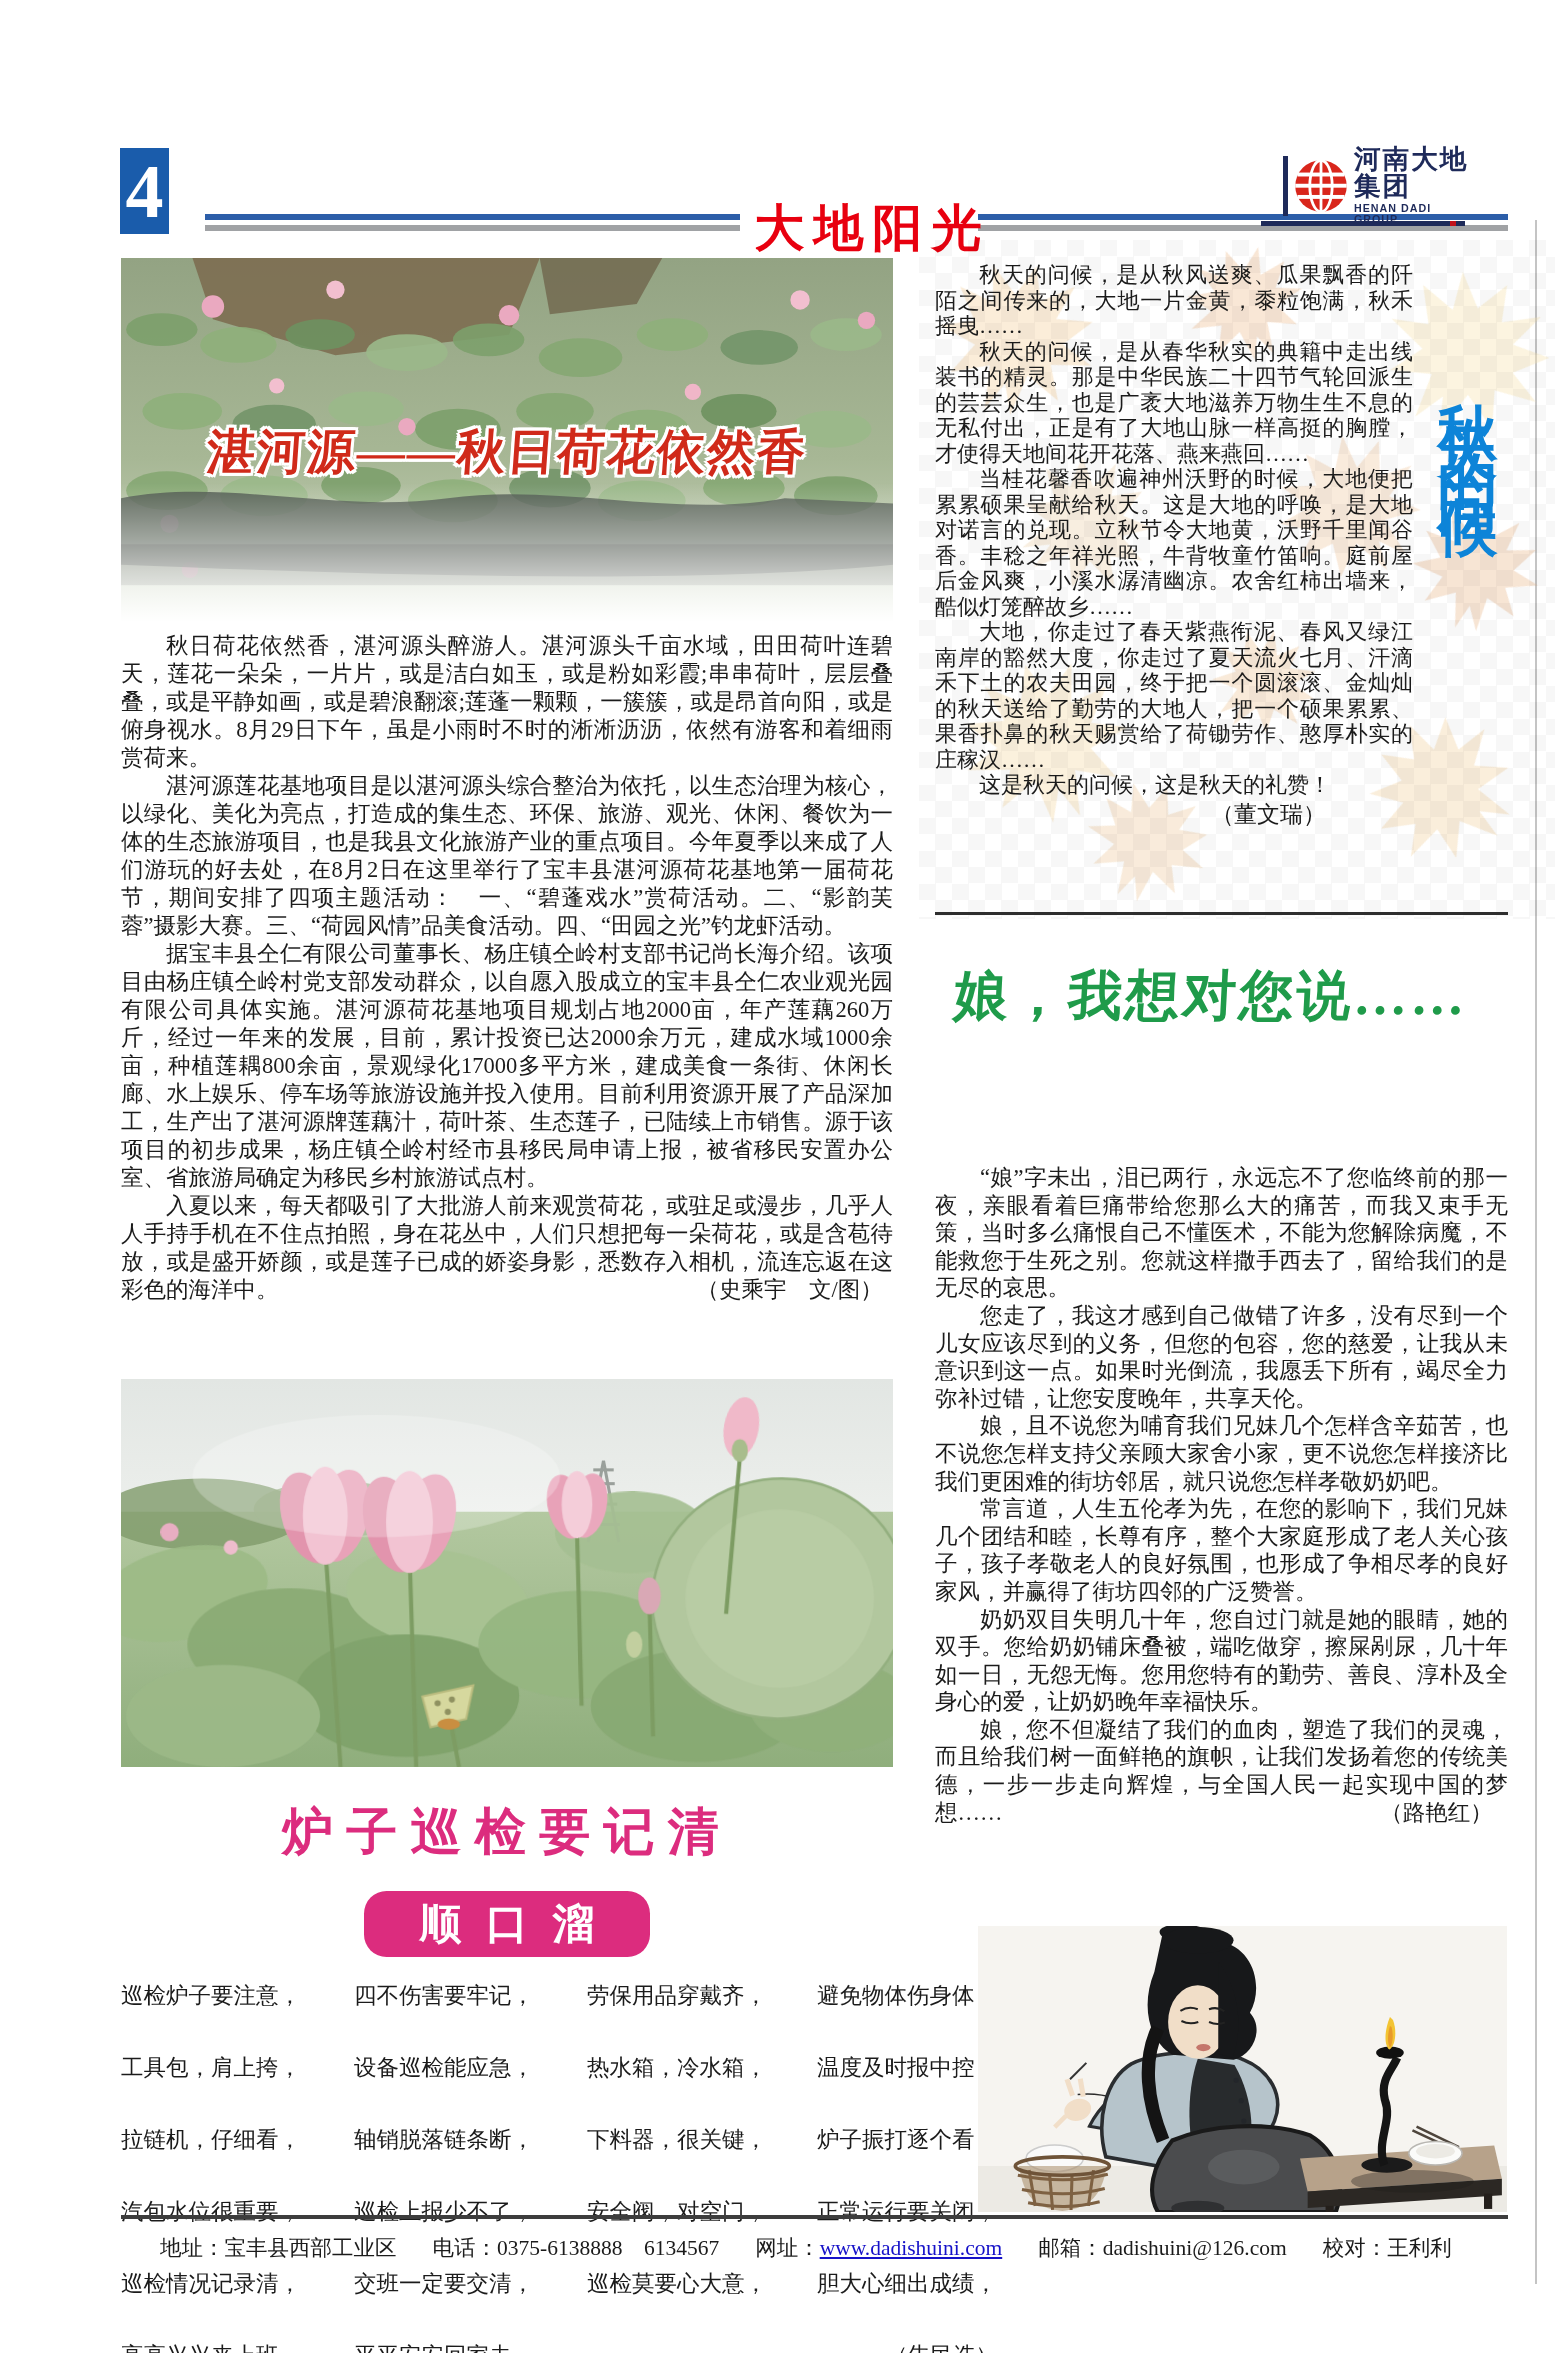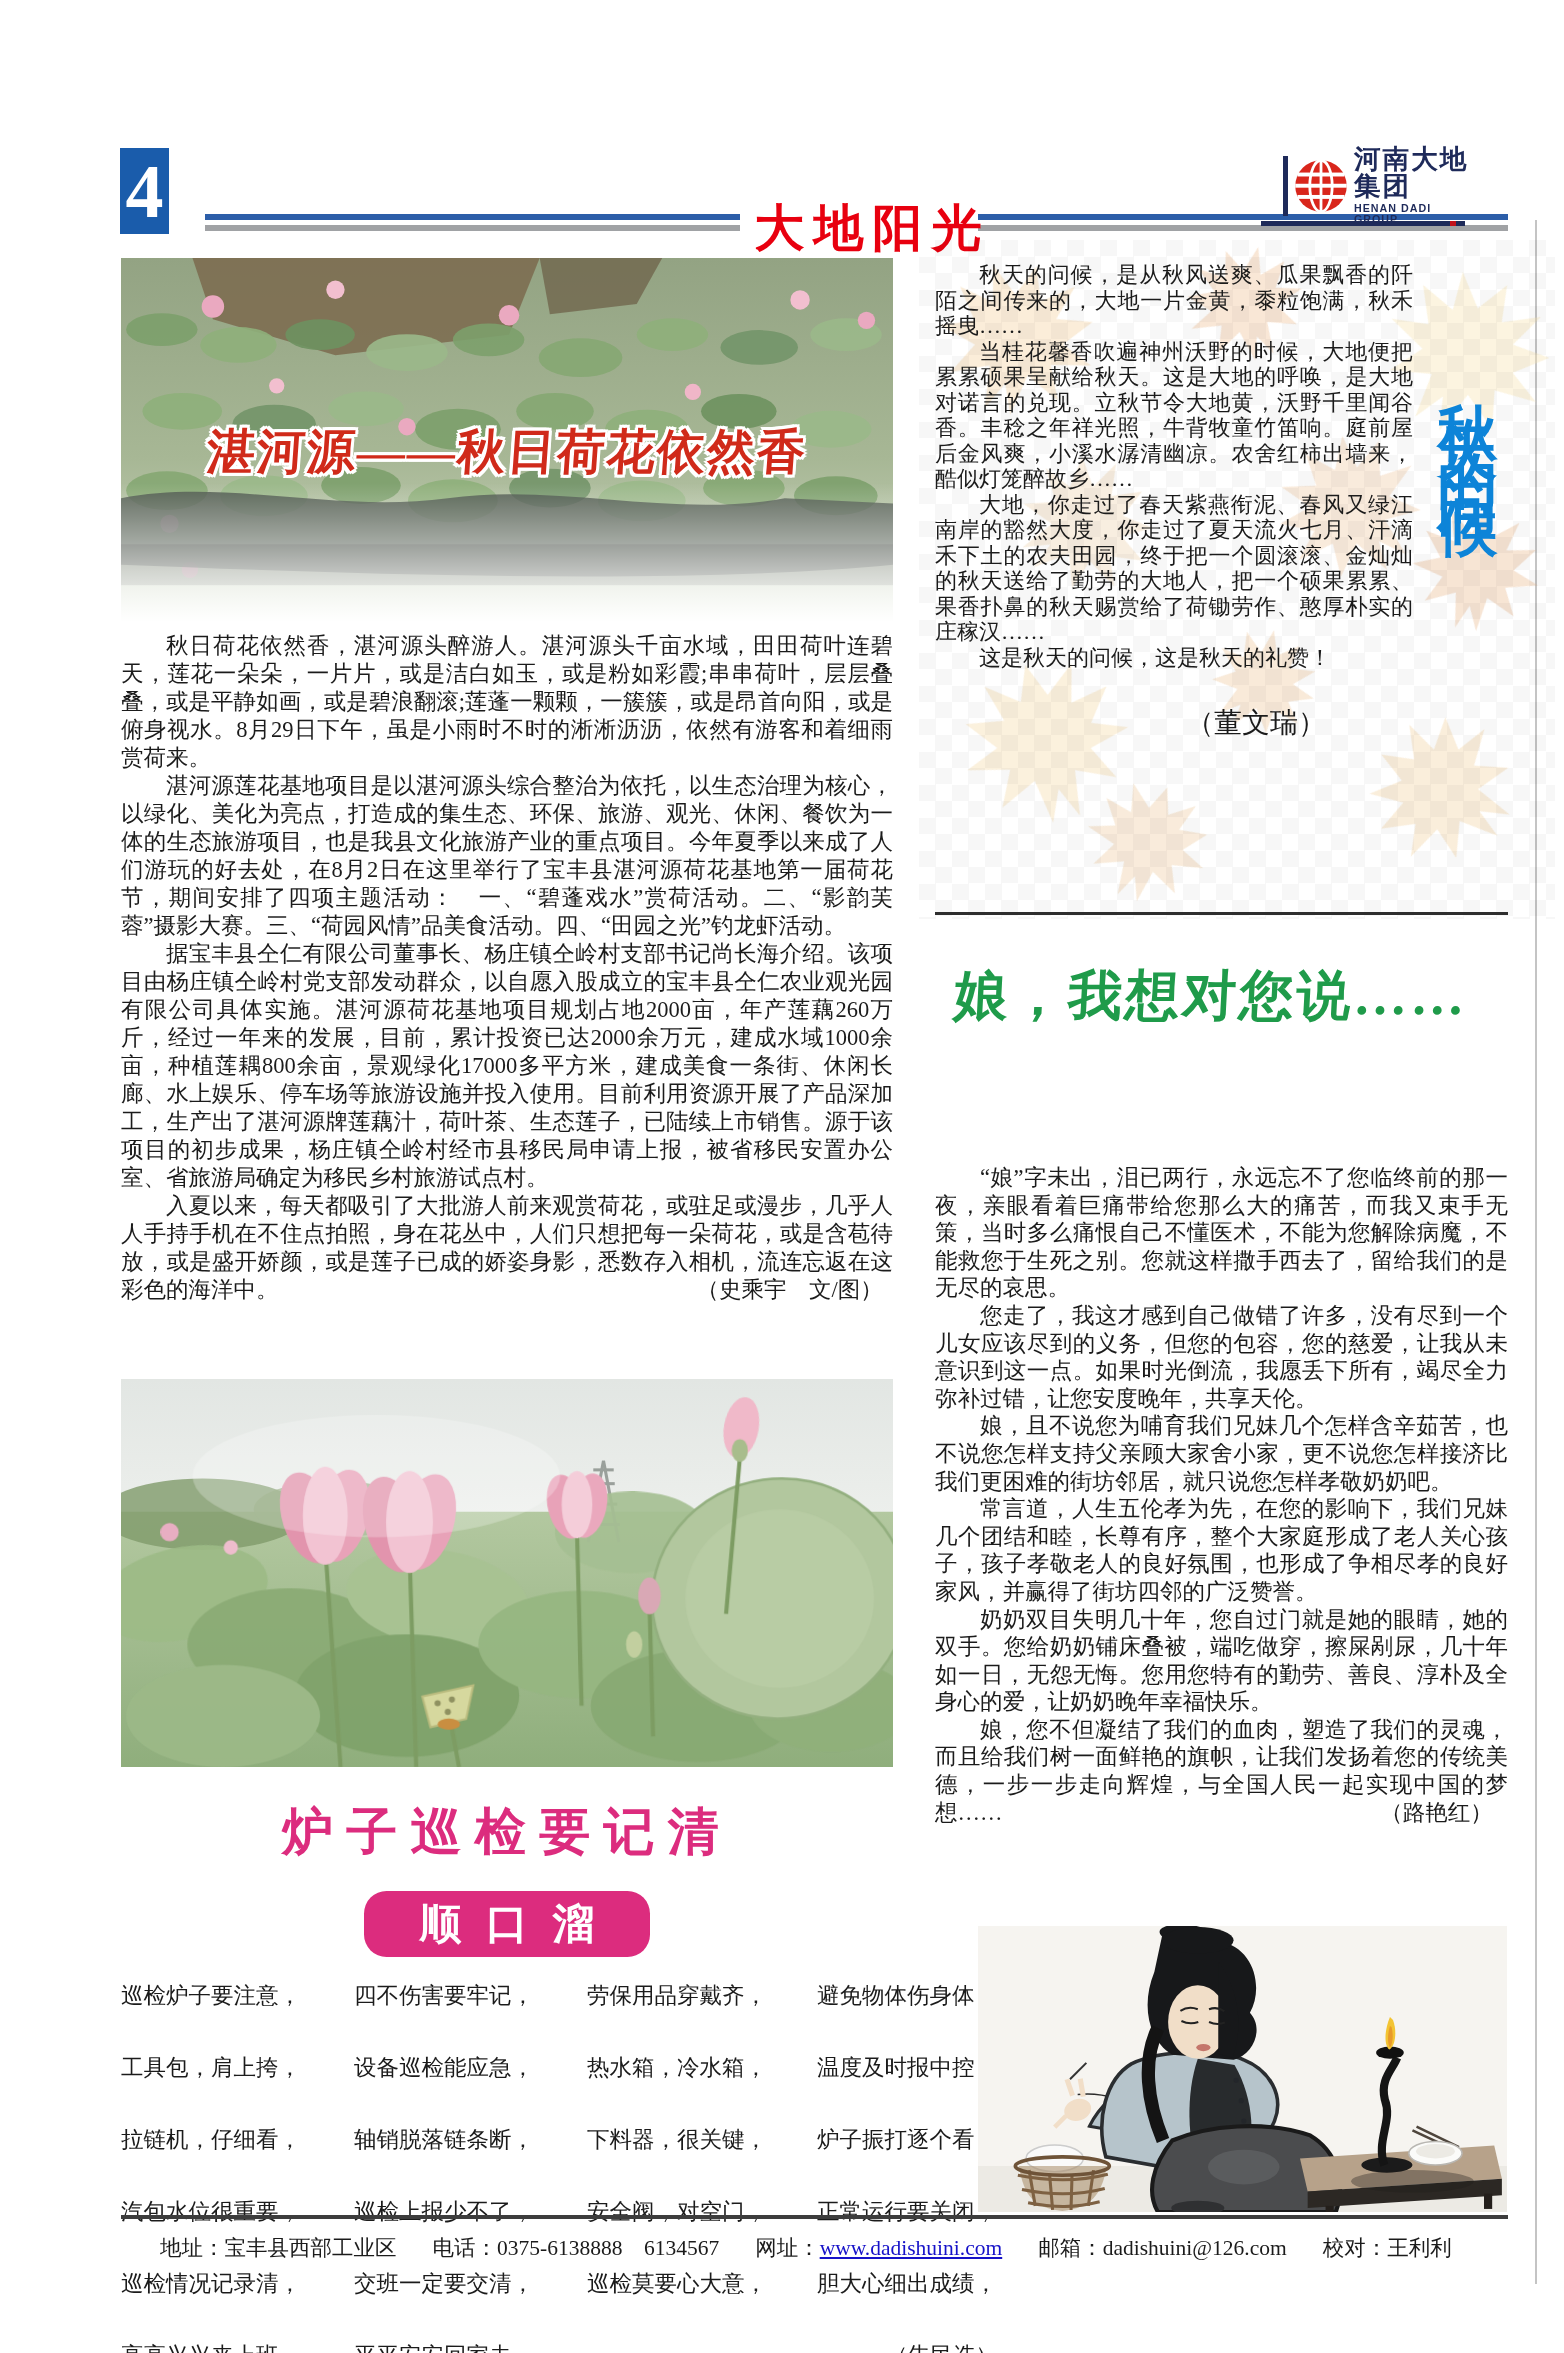--- a/index.html
+++ b/index.html
@@ -60,21 +60,21 @@
     grid-template-columns:197px 197px 194px 185px;grid-auto-rows:36px;gap:36px;}
   .poem-grid div{font-size:22.5px;line-height:36px;white-space:nowrap;}
   .poem-grid div:nth-child(24){text-align:right;padding-right:4.1px;}
 
   
   .leaf-backdrop{position:absolute;left:919px;top:240px;width:636px;height:679px;overflow:hidden;}
   .leaf-backdrop::after{content:"";position:absolute;inset:0;
     background:conic-gradient(rgba(0,0,0,.03) 90deg,transparent 90deg 180deg,rgba(0,0,0,.03) 180deg 270deg,transparent 270deg) 0 0/33px 33px;}
   .r-art1{position:absolute;left:935px;top:262px;width:478px;}
   .r-art1 p{font-size:22px;line-height:25.5px;text-align:justify;text-indent:2em;}
-  .byline-r1{text-align:right;padding-right:87px;font-size:28px;line-height:33px;margin-top:36px;}
+  .byline-r1{text-align:right;padding-right:87px;font-size:23px;line-height:33px;}
   .vertical-title{position:absolute;left:1431px;top:355px;height:415px;width:72px;
     writing-mode:vertical-rl;text-orientation:upright;display:flex;align-items:center;
     color:var(--vert-blue);font-weight:bold;font-size:60px;letter-spacing:24.5px;font-family:"Liberation Sans",sans-serif;}
   .divider-r{position:absolute;left:935px;top:912px;width:573px;height:3.1px;background:#2e2e2e;}
   .mother-title{position:absolute;left:954px;top:960px;width:554px;color:var(--green);
     font-weight:bold;font-size:54px;letter-spacing:3.1px;transform:skewX(-3deg);white-space:nowrap;}
   .r-art2{position:absolute;left:935px;top:1164px;width:573px;}
   .r-art2 p{font-size:22.5px;line-height:27.6px;text-align:justify;text-indent:2em;}
   .byline-r2{margin-top:-27.6px;text-align:right;padding-right:15.3px;font-size:22.5px;line-height:27.6px;}
   .painting{position:absolute;left:978px;top:1926px;width:529px;height:286px;}
@@ -306,20 +306,21 @@
         <use href="#leaf" fill="#f4d9a6" transform="translate(80,820) scale(3.4) rotate(-15 50 50)"></use>
         <use href="#leaf" fill="#eec79b" transform="translate(560,760) scale(2.2) rotate(45 50 50)"></use>
         <use href="#leaf" fill="#f2d2a0" transform="translate(880,930) scale(3.0) rotate(-60 50 50)"></use>
         <use href="#leaf" fill="#eecb9f" transform="translate(320,1060) scale(2.5) rotate(20 50 50)"></use>
       </g>
     </svg>
   </div>
 
   <div class="r-art1">
     <p>秋天的问候，是从秋风送爽、瓜果飘香的阡陌之间传来的，大地一片金黄，黍粒饱满，秋禾摇曳……</p>
+    <p>秋天的问候，是从春华秋实的典籍中走出线装书的精灵。那是中华民族二十四节气轮回派生的芸芸众生，也是广袤大地滋养万物生生不息的无私付出，正是有了大地山脉一样高挺的胸膛，才使得天地间花开花落、燕来燕回……</p>
     <p>当桂花馨香吹遍神州沃野的时候，大地便把累累硕果呈献给秋天。这是大地的呼唤，是大地对诺言的兑现。立秋节令大地黄，沃野千里闻谷香。丰稔之年祥光照，牛背牧童竹笛响。庭前屋后金风爽，小溪水潺清幽凉。农舍红柿出墙来，酷似灯笼醉故乡……</p>
     <p>大地，你走过了春天紫燕衔泥、春风又绿江南岸的豁然大度，你走过了夏天流火七月、汗滴禾下土的农夫田园，终于把一个圆滚滚、金灿灿的秋天送给了勤劳的大地人，把一个硕果累累、果香扑鼻的秋天赐赏给了荷锄劳作、憨厚朴实的庄稼汉……</p>
     <p>这是秋天的问候，这是秋天的礼赞！</p>
     <div class="byline-r1">（董文瑞）</div>
   </div>
 
   <div class="vertical-title">秋天的问候</div>
 
   <div class="divider-r"></div>
 

